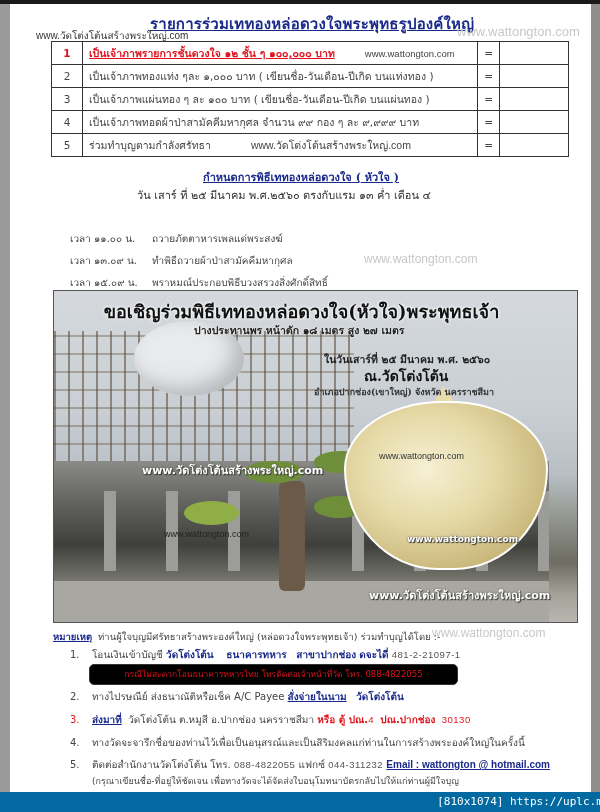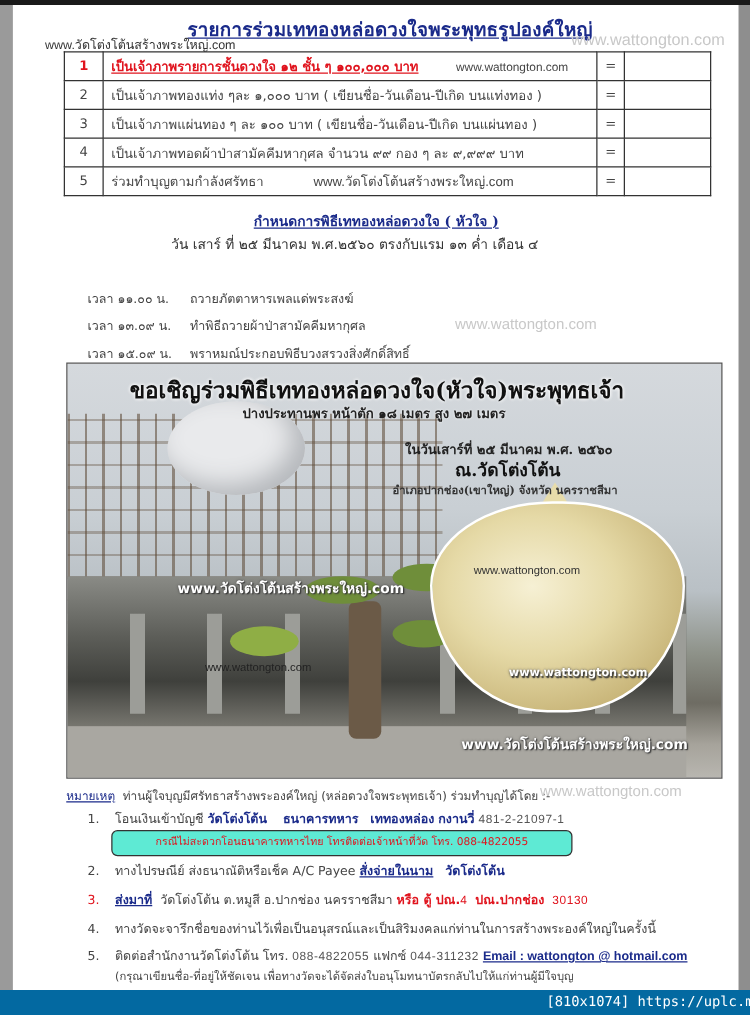--- a/index.html
+++ b/index.html
@@ -38,29 +38,29 @@
     background:radial-gradient(ellipse at 40% 40%,#f6f0d4 0%,#e5d9a6 40%,#c9b67a 75%,#9e8c55 100%);border:2px solid #fff;}
   .poster .lotus-tip{position:absolute;left:365px;top:95px;width:0;height:0;border-left:25px solid transparent;border-right:25px solid transparent;border-bottom:40px solid #e7dcaa;}
   .ph1{left:0;width:495px;top:6px;text-align:center;font-size:18px;font-weight:bold;color:#111;font-family:"DejaVu Serif",serif;text-shadow:0 0 3px #fff,0 0 3px #fff;}
   .ph2{left:140px;top:31px;font-size:10.5px;font-weight:bold;color:#222;font-family:"DejaVu Serif",serif;text-shadow:0 0 2px #fff;}
   .ph3{left:270px;top:60px;font-size:10.5px;font-weight:bold;color:#222;font-family:"DejaVu Serif",serif;}
   .ph4{left:310px;top:74px;font-size:14px;font-weight:bold;color:#111;font-family:"DejaVu Serif",serif;}
   .ph5{left:260px;top:94px;font-size:9px;font-weight:bold;color:#333;font-family:"DejaVu Serif",serif;}
   .pwm{font-size:11px;font-weight:bold;color:#fff;font-family:"DejaVu Sans",sans-serif;text-shadow:0 0 2px #444,1px 1px 1px #333;}
   .pwm-small{font-size:9px;color:#333;font-family:"Liberation Sans",sans-serif;}
   .remark{left:43px;top:625px;font-size:9.5px;color:#444;}
-  .remark .lbl{font-weight:normal;color:#1a2a8a;text-decoration:underline;margin-right:6px;}
+  .remark .lbl{font-weight:bold;color:#1a2a8a;text-decoration:underline;margin-right:6px;}
   .list-item{left:60px;font-size:10px;color:#444;}
   .list-item .n{display:inline-block;width:22px;}
   .b-blue{font-weight:bold;color:#1a2a8a;}
   .b-red{font-weight:bold;color:#e0141e;}
   .u{text-decoration:underline;}
   .mono-gray{font-family:"Liberation Sans",sans-serif;color:#555;font-size:9.5px;letter-spacing:0.5px;}
   .mono-red{font-family:"Liberation Sans",sans-serif;color:#e0141e;font-size:9.5px;letter-spacing:0.5px;}
-  .notice-box{position:absolute;left:79px;top:660px;width:367px;height:19px;border:1px solid #333;border-radius:5px;text-align:center;font-size:8.5px;color:#e0141e;line-height:19px;background:#5eead4;}
+  .notice-box{position:absolute;left:79px;top:660px;width:367px;height:19px;border:1px solid #333;border-radius:5px;text-align:center;font-size:8.5px;color:#e0141e;line-height:19px;background:#000000;}
   .footer-bar{position:absolute;left:0;top:792px;width:600px;height:20px;background:#0369a1;padding-left:22px;}
   .footer-text{position:absolute;right:6px;top:3px;font-size:11px;color:#fff;font-family:"DejaVu Sans Mono",monospace;}
 </style>
 </head>
 <body>
 
 <div class="frame-top"></div>
 <div class="left-strip"></div>
 <div class="right-strip"></div>
 
@@ -149,22 +149,22 @@
 
   <div class="abs remark">
     <span class="lbl">หมายเหตุ</span><span>ท่านผู้ใจบุญมีศรัทธาสร้างพระองค์ใหญ่ (หล่อดวงใจพระพุทธเจ้า) ร่วมทำบุญได้โดย :-</span>
   </div>
   <div class="abs wm-gray" style="left:422px;top:622px;font-size:12px;">www.wattongton.com</div>
 
   <div class="abs list-item" style="top:643px;">
     <span class="n">1.</span><span>โอนเงินเข้าบัญชี</span>
     <span class="b-blue">วัดโต่งโต้น</span>&nbsp;&nbsp;&nbsp;
     <span class="b-blue">ธนาคารทหาร</span>&nbsp;&nbsp;
-    <span class="b-blue">เททองหล่อง</span>
-    <span class="b-blue">กงานวี่</span>
+    <span class="b-blue">สาขาปากช่อง</span>
+    <span class="b-blue">ดจะไดี่</span>
     <span class="mono-gray">481-2-21097-1</span>
   </div>
 
   <div class="notice-box">กรณีไม่สะดวกโอนธนาคารทหารไทย โทรติดต่อเจ้าหน้าที่วัด โทร. 088-4822055</div>
 
   <div class="abs list-item" style="top:685px;">
     <span class="n">2.</span><span>ทางไปรษณีย์ ส่งธนาณัติหรือเช็ค A/C Payee</span>
     <span class="b-blue u">สั่งจ่ายในนาม</span>&nbsp;&nbsp;
     <span class="b-blue">วัดโต่งโต้น</span>
   </div>

